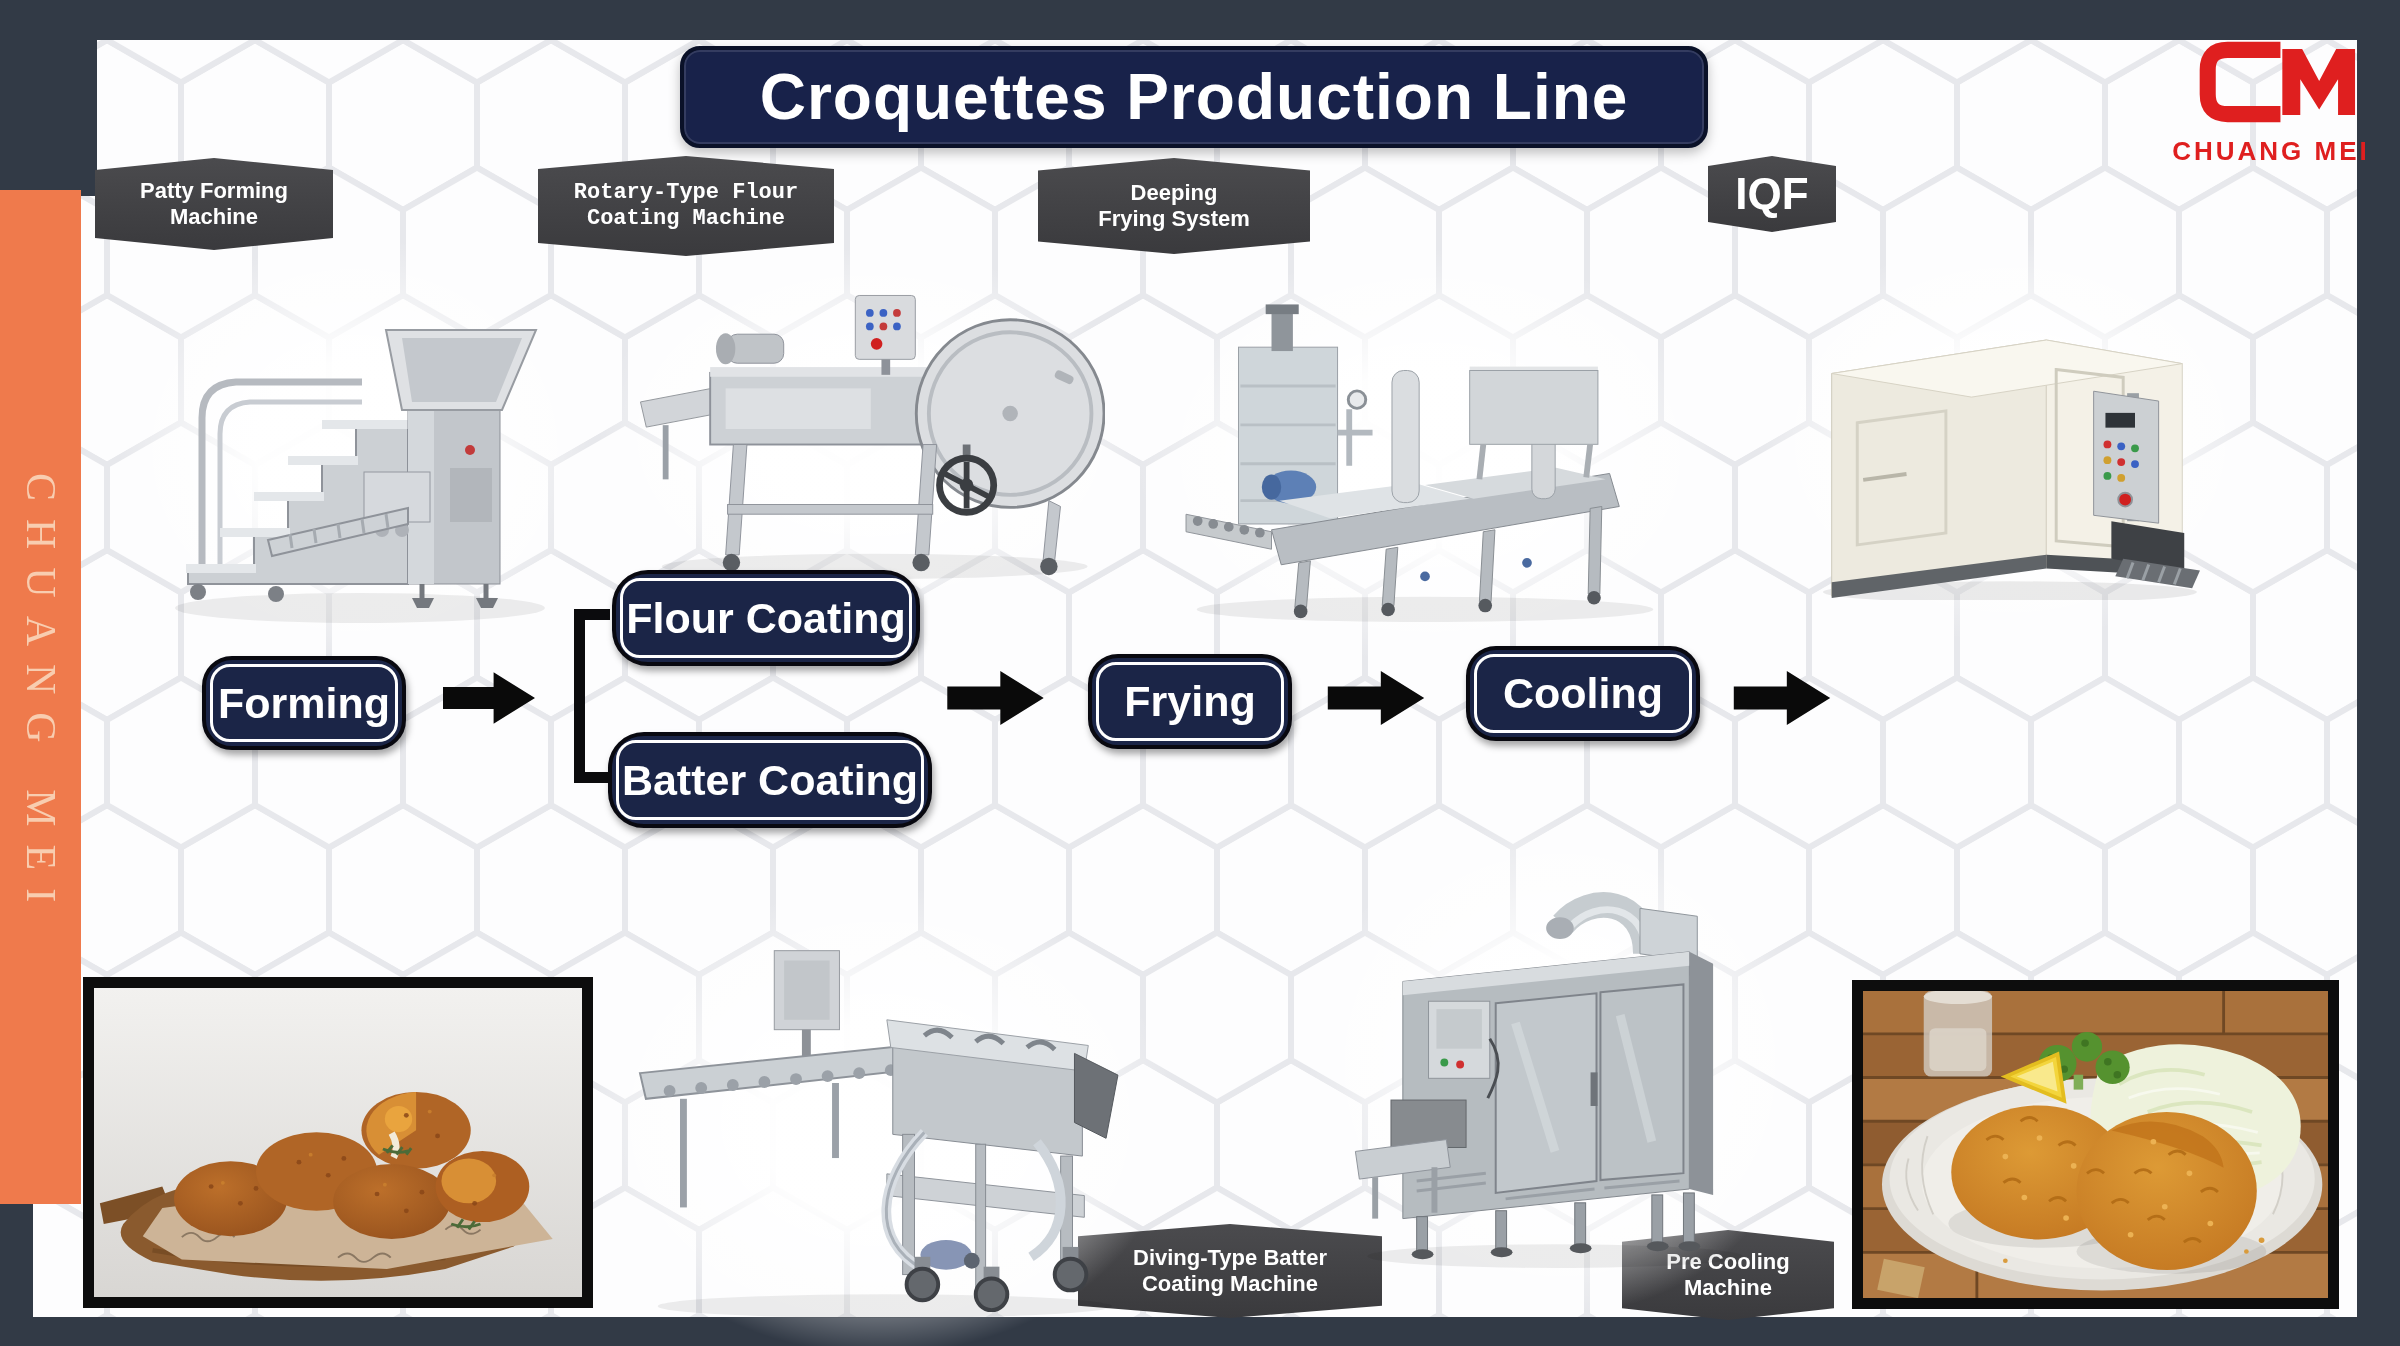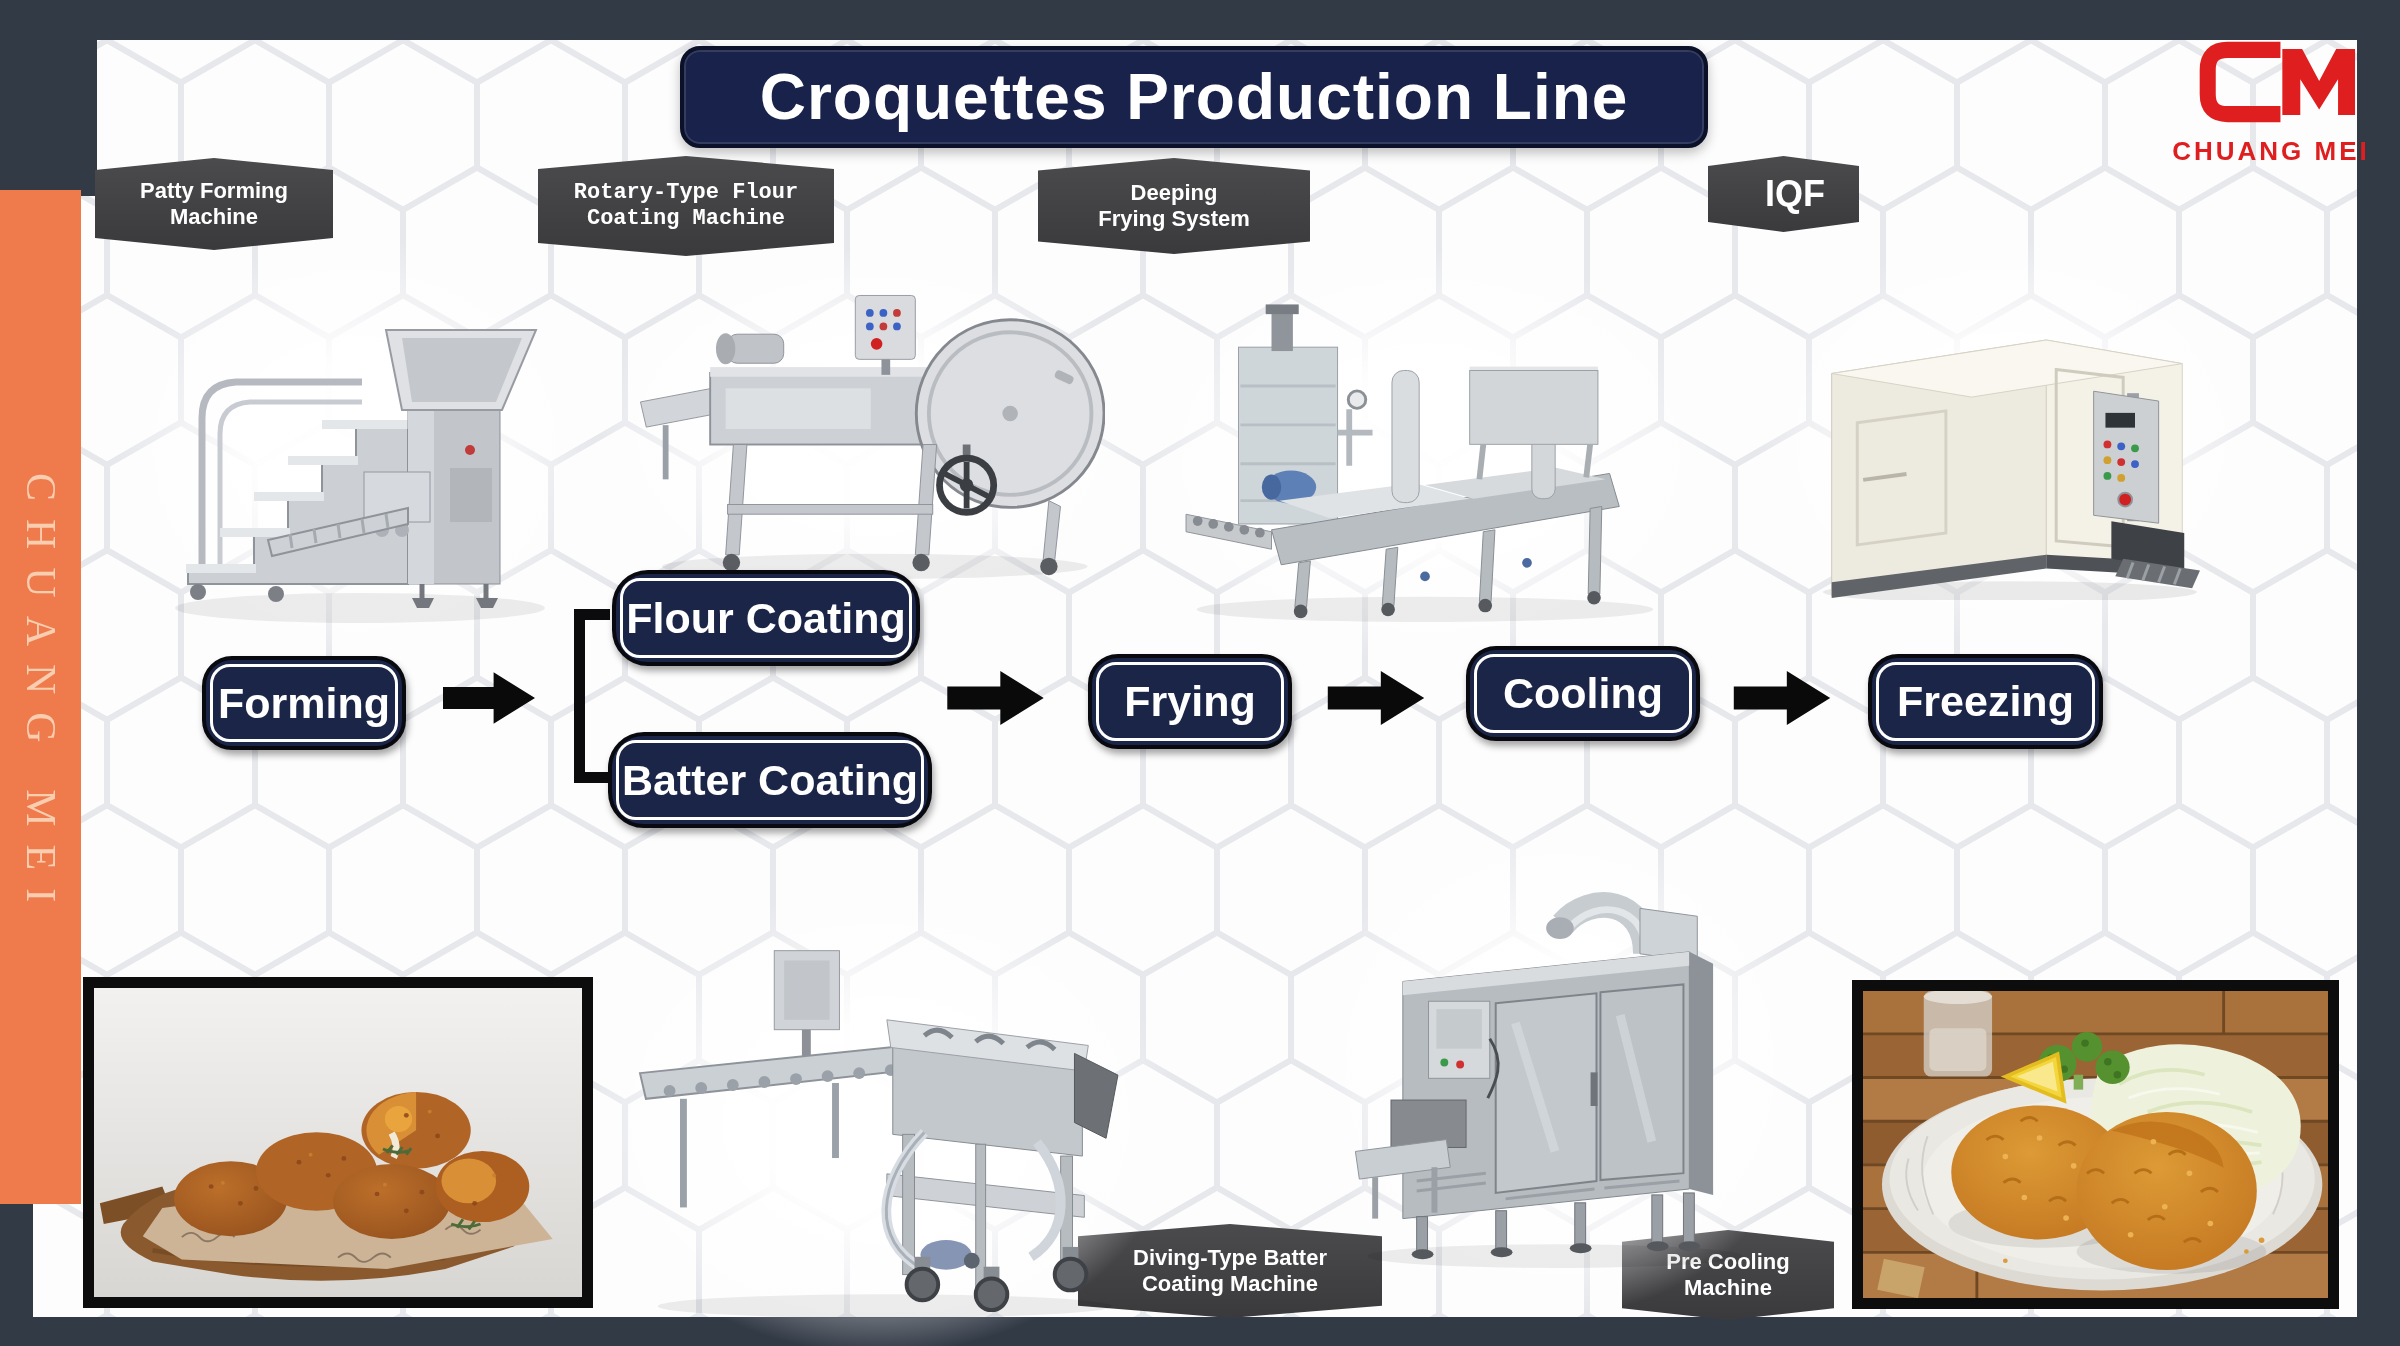--- a/index.html
+++ b/index.html
@@ -75,21 +75,21 @@
     </svg>
   </div>
   <div class="logo-name">CHUANG MEI</div>
 
   <div class="mlabel" style="left:95px;top:158px;width:238px;height:92px;">Patty Forming
 Machine</div>
   <div class="mlabel" style="left:538px;top:156px;width:296px;height:100px;font-family:Liberation Mono, monospace;">Rotary-Type Flour
 Coating Machine</div>
   <div class="mlabel" style="left:1038px;top:158px;width:272px;height:96px;">Deeping
 Frying System</div>
-  <div class="mlabel" style="left:1708px;top:156px;width:128px;height:76px;font-size:36px;padding-left:23px;">IQF</div>
+  <div class="mlabel" style="left:1708px;top:156px;width:128px;height:76px;font-size:44px;">IQF</div>
   <div class="mlabel" style="left:1078px;top:1224px;width:304px;height:94px;">Diving-Type Batter
 Coating Machine</div>
   <div class="mlabel" style="left:1622px;top:1230px;width:212px;height:90px;">Pre Cooling
 Machine</div>
 
   <div class="glow" style="left:120px;top:240px;width:470px;height:420px;"></div>
   <div class="glow" style="left:600px;top:250px;width:540px;height:370px;"></div>
   <div class="glow" style="left:1140px;top:250px;width:580px;height:410px;"></div>
   <div class="glow" style="left:1760px;top:240px;width:500px;height:400px;"></div>
   <div class="glow" style="left:590px;top:890px;width:580px;height:460px;"></div>
@@ -361,23 +361,20 @@
   </div>
   <div class="flowbtn" style="left:608px;top:732px;width:316px;height:88px;border-radius:36px;">
     <span>Batter Coating</span>
   </div>
   <div class="flowbtn" style="left:1088px;top:654px;width:196px;height:87px;">
     <span>Frying</span>
   </div>
   <div class="flowbtn" style="left:1466px;top:646px;width:226px;height:87px;">
     <span>Cooling</span>
   </div>
-  <div class="flowbtn" style="left:1868px;top:654px;width:227px;height:87px;">
-    <span>Freezing</span>
-  </div>
 
   <div class="bk" style="left:574px;top:609px;width:11px;height:174px;"></div>
   <div class="bk" style="left:574px;top:609px;width:36px;height:11px;"></div>
   <div class="bk" style="left:574px;top:772px;width:36px;height:11px;"></div>
 
   <svg class="arrow" style="left:443px;top:671px;width:92px;height:54px;" viewBox="0 0 100 56">
       <path d="M0 16 H55 V0 L100 28 L55 56 V40 H0 Z" fill="#0a0a0a"></path>
     </svg>
   <svg class="arrow" style="left:946px;top:671px;width:99px;height:54px;" viewBox="0 0 100 56">
       <path d="M0 16 H55 V0 L100 28 L55 56 V40 H0 Z" fill="#0a0a0a"></path>

